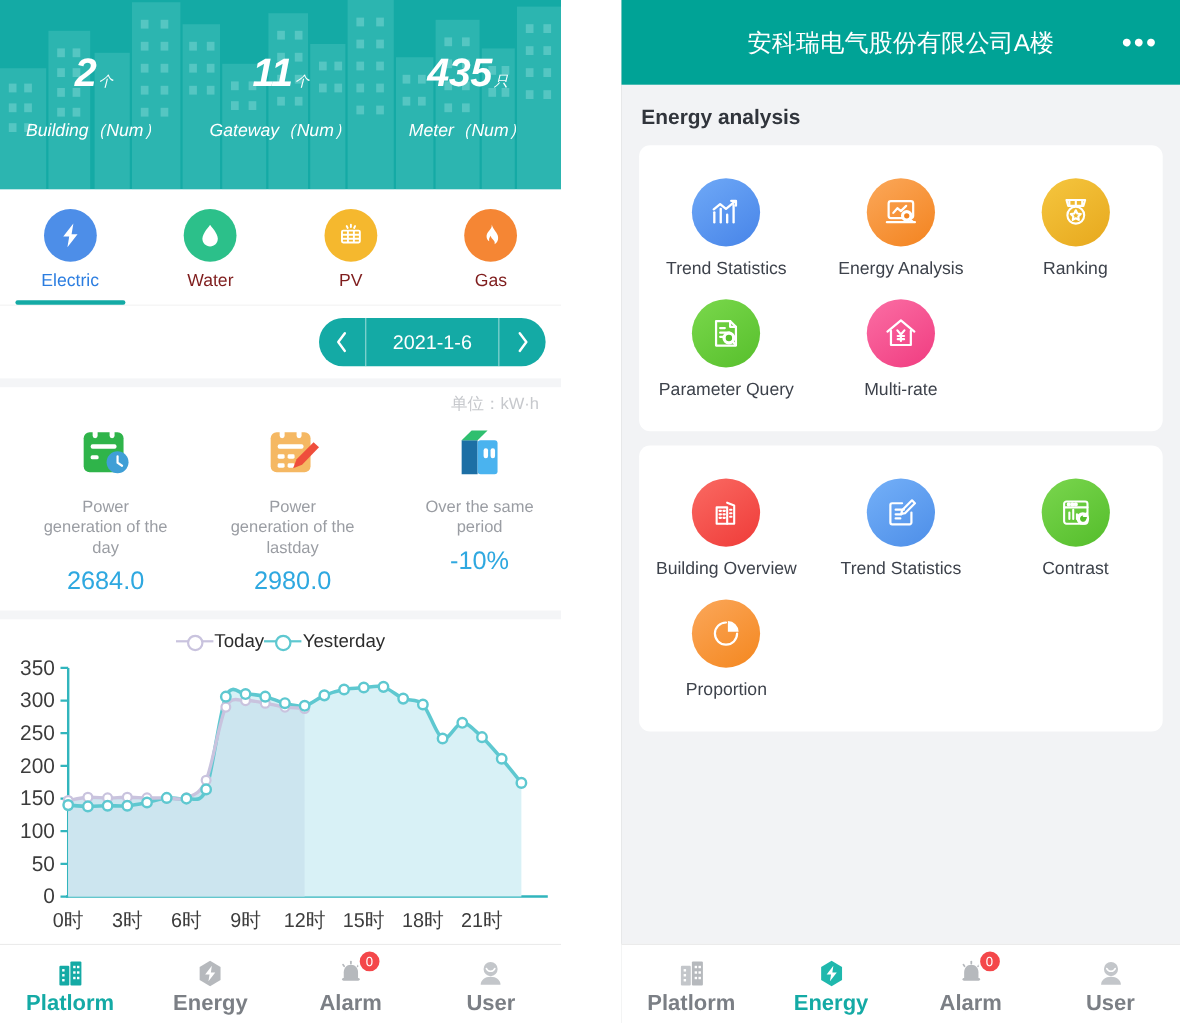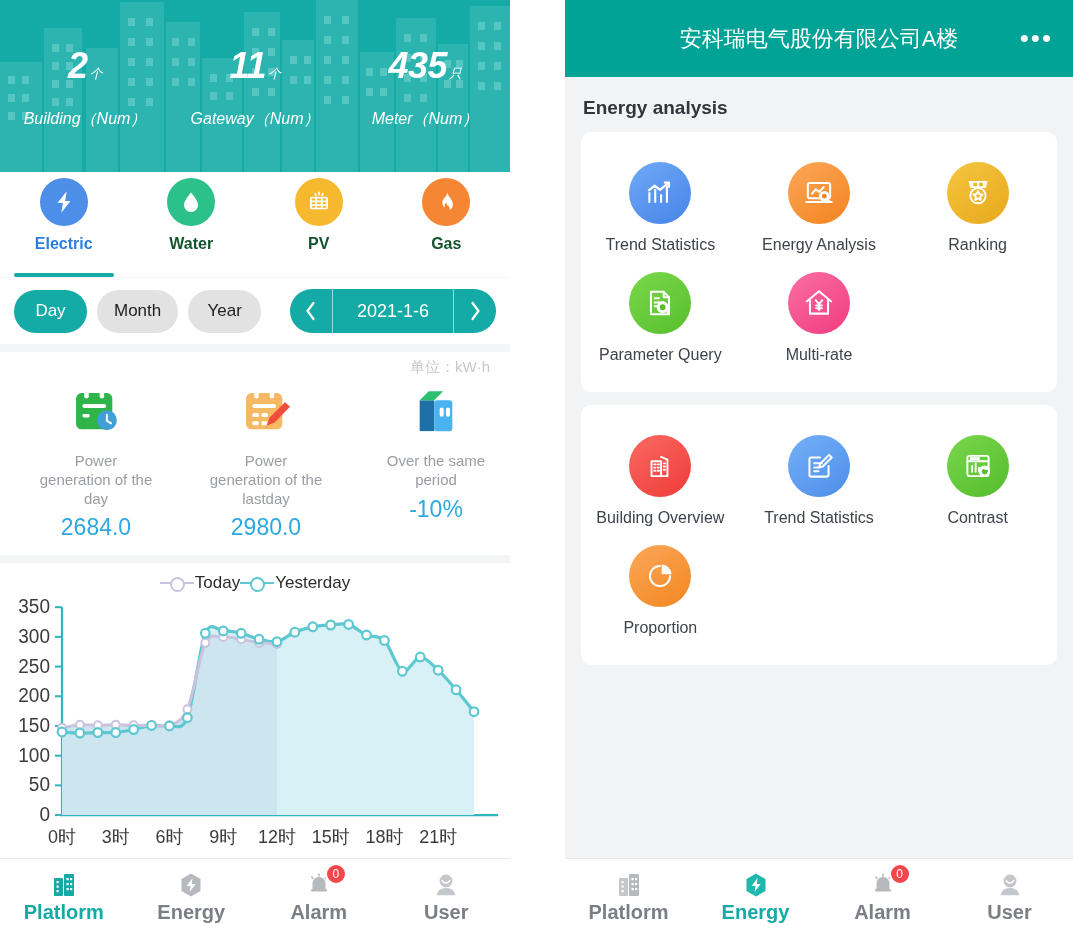--- a/index.html
+++ b/index.html
@@ -20,23 +20,23 @@
   .hero { height: 172px; background: #14aaa5; position: relative; overflow: hidden; flex: none; }
   .skyline { position: absolute; inset: 0; }
   .hero-stats { position: relative; display: flex; height: 100%; align-items: center; padding-top: 6px; font-style: italic; }
   .hero-col { flex: 1; text-align: center; color: #fff; }
   .hero-num { font-size: 36px; font-weight: bold; letter-spacing: -0.5px; line-height: 1; }
   .hero-unit { font-size: 13px; font-weight: normal; vertical-align: baseline; margin-left: 2px; }
   .hero-label { font-size: 16px; margin-top: 25px; font-weight: 400; }
 
   
   .etabs { background: #fff; height: 105px; display: flex; flex: none; }
-  .etab { flex: 1; display: flex; flex-direction: column; align-items: center; position: relative; padding-top: 6px; font-weight: bold; }
+  .etab { flex: 1; display: flex; flex-direction: column; align-items: center; justify-content: center; position: relative; padding-top: 6px; }
   .etab-icon { width: 48px; height: 48px; border-radius: 50%; display: flex; align-items: center; justify-content: center; }
-  .etab-label { font-size: 16px; color: #14532d; margin-top: 9px; }
+  .etab-label { font-size: 16px; color: #7f1d1d; margin-top: 9px; }
   .etab.active .etab-label { color: #2b7de0; }
   .etab-underline { position: absolute; bottom: 0px; left: 50%; transform: translateX(-50%); width: 100px; height: 4px; background: #14aaa5; border-radius: 2px; }
 
   
   .period-row { background: #fff; height: 67px; display: flex; align-items: center; padding: 0 14px; flex: none; border-top: 1px solid #f4f4f4; }
   .chips { display: flex; gap: 10px; }
   .chip { height: 43px; min-width: 73px; padding: 0 17px; border-radius: 22px; background: #e2e2e2; color: #222;
           font-size: 17px; display: flex; align-items: center; justify-content: center; }
   .chip.active { background: #14aaa5; color: #fff; }
   .datepick { margin-left: auto; display: flex; align-items: center; background: #14aaa5; border-radius: 22px; height: 44px; overflow: hidden; }
@@ -242,25 +242,20 @@
         <div class="etab-icon" style="background:#f58634">
           <svg width="24" height="26" viewBox="0 0 24 24" fill="#fff">
               <path d="M13 2c.5 4-2.5 5-4 8-1.4 2.8-.4 6 1.8 7.4-.6-2 .2-3.7 1.4-5 .3 2 1.2 2.7 2.3 3.7 1.3 1.2 1.5 2.7 1.1 3.9 2.3-1.2 3.6-3.8 3.2-6.6C18.3 9 14.6 7.5 13 2z"></path>
             </svg>
         </div>
         <div class="etab-label">Gas</div>
       </div>
     </div>
 
     <div class="period-row">
-      <div class="chips">
-        <div class="chip active">Day</div>
-        <div class="chip">Month</div>
-        <div class="chip">Year</div>
-      </div>
       <div class="datepick">
         <div class="dp-arrow">
           <svg width="13" height="20" viewBox="0 0 12 20" fill="none" stroke="#fff" stroke-width="2.2" stroke-linecap="round" stroke-linejoin="round">
               <path d="M9 2 3 10l6 8"></path>
             </svg>
         </div>
         <div class="dp-sep"></div>
         <div class="dp-date">2021-1-6</div>
         <div class="dp-sep"></div>
         <div class="dp-arrow">

